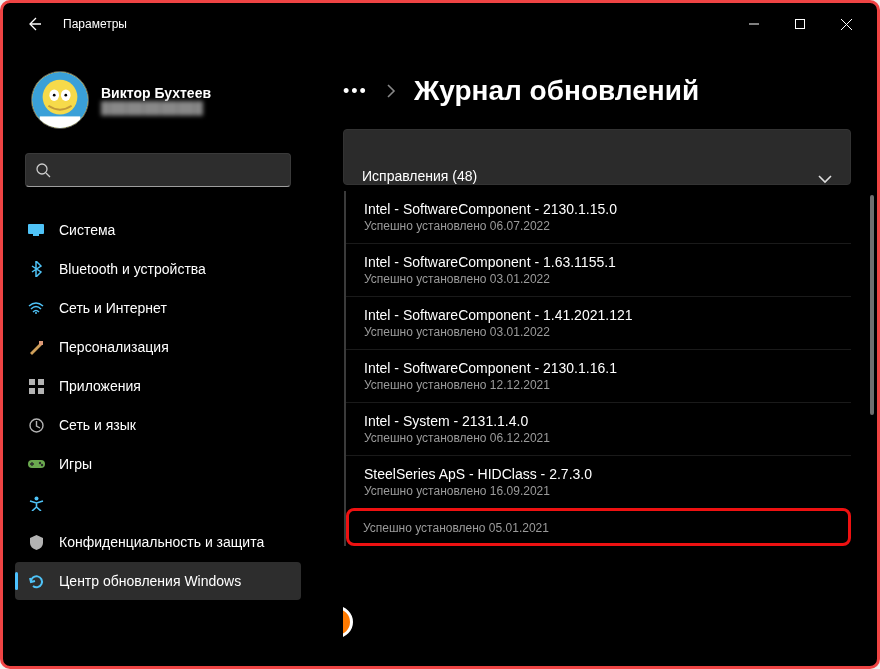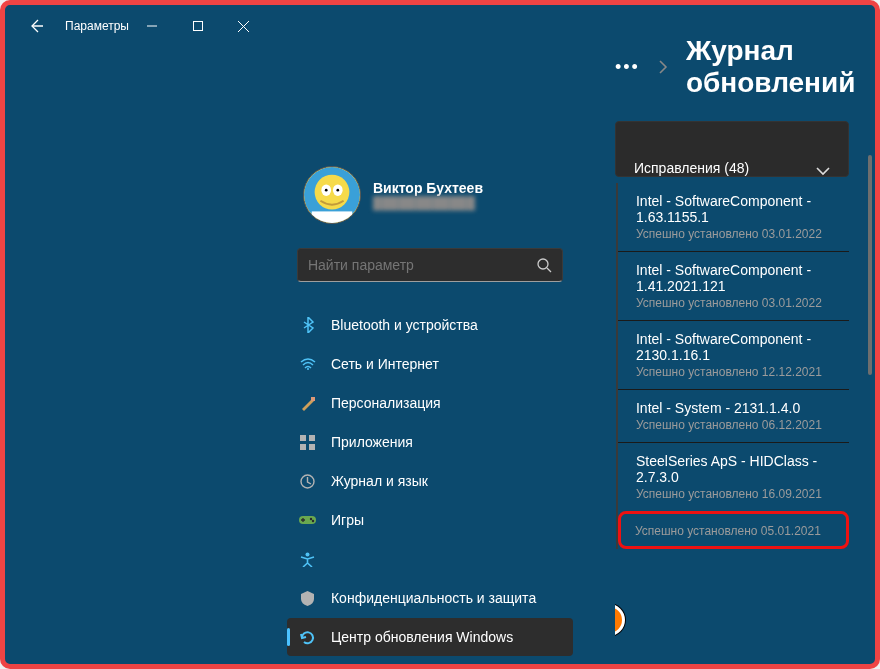--- a/index.html
+++ b/index.html
@@ -1,33 +1,33 @@
 <!DOCTYPE html>
 <html><head>
 <meta charset="utf-8">
 <style>
   * { box-sizing: border-box; margin: 0; padding: 0; font-family: "Segoe UI", Arial, sans-serif; }
   body { background: #f0f0f0; display: flex; justify-content: center; }
   .window {
-    width: 880px; height: 669px; background: #0c4a6e;
+    width: 880px; height: 669px; background: #000000;
     border-radius: 10px; overflow: hidden; position: relative;
-    display: flex; flex-direction: row; color: #fff;
-    border:5px solid #ef4444;
+    display: flex; flex-direction: column; color: #fff;
+    border:3px solid #ef4444;
   }
   .titlebar {
     height: 42px; display: flex; align-items: center; padding: 0 8px 0 22px;
     justify-content: space-between;
   }
   .titlebar-left { display: flex; align-items: center; gap: 20px; }
   .back-btn { width: 18px; height: 18px; display:flex; align-items:center; justify-content:center; color:#fff; }
   .app-title { font-size: 12px; color: #fff; }
   .win-controls { display: flex; }
   .win-btn { width: 46px; height: 38px; display: flex; align-items: center; justify-content: center; color:#fff;}
   .content { display: flex; flex: 1; overflow: hidden; }
-  .sidebar { width: 310px; padding: 8px 12px 8px 12px; display:flex; flex-direction:column; overflow:hidden;justify-content:flex-end;}
+  .sidebar { width: 310px; padding: 8px 12px 8px 12px; display:flex; flex-direction:column; overflow:hidden;}
   .profile { display:flex; align-items:center; gap:12px; padding:18px 4px 18px 16px;}
   .avatar { width:58px; height:58px; border-radius:50%; background:#f2d54a; border:1px solid #555; overflow:hidden; display:flex; align-items:center; justify-content:center; font-size:36px;}
   .profile-text .pname { font-weight:600; font-size:14px;}
   .profile-text .pemail { font-size:12px; color:#888; filter:blur(2px);}
   .search-wrap { padding: 6px 10px;}
   .search {
     display:flex; align-items:center; background:#2d2d2d; border:1px solid #3a3a3a;
     border-bottom:1px solid #9e9e9e;
     border-radius:4px; height:34px; padding:0 10px;
   }
@@ -138,31 +138,39 @@
           </svg>
         </div>
         <div class="profile-text">
           <div class="pname">Виктор Бухтеев</div>
           <div class="pemail">████████████</div>
         </div>
       </div>
 
       <div class="search-wrap">
         <div class="search">
-          <input type="text" placeholder="Найти параметр" style="">
           <span class="sicon">
             <svg width="15" height="15" viewBox="0 0 15 15">
                 <circle cx="6" cy="6" r="5" stroke="#ccc" fill="none" stroke-width="1.3"></circle>
                 <line x1="10" y1="10" x2="14" y2="14" stroke="#ccc" stroke-width="1.3"></line>
               </svg>
           </span>
         </div>
       </div>
 
       <div class="nav" id="nav">
+          <div class="nav-item">
+            <span class="nicon">
+              <svg width="16" height="12">
+                <rect x="0" y="0" width="16" height="10" rx="1" fill="#4fc3f7"></rect>
+                <rect x="5" y="10" width="6" height="2" fill="#4fc3f7"></rect>
+              </svg>
+            </span>
+                 <span>Система</span>
+          </div>
           <div class="nav-item">
             <span class="nicon">
               <svg width="12" height="16" viewBox="0 0 12 16">
                 <path d="M6 0 V16 L11 11 L2 5 M6 0 L11 5 L2 11" stroke="#4fc3f7" stroke-width="1.5" fill="none"></path>
               </svg>
             </span>
                  <span>Bluetooth и устройства</span>
           </div>
           <div class="nav-item">
             <span class="nicon">
@@ -193,21 +201,21 @@
             </span>
                  <span>Приложения</span>
           </div>
           <div class="nav-item">
             <span class="nicon">
               <svg width="15" height="15">
                 <circle cx="7.5" cy="7.5" r="6.5" stroke="#b3b3b3" fill="none" stroke-width="1.4"></circle>
                 <path d="M7.5 3 V8 L11 10" stroke="#b3b3b3" stroke-width="1.4" fill="none"></path>
               </svg>
             </span>
-                 <span>Журнал и язык</span>
+                 <span>Сеть и язык</span>
           </div>
           <div class="nav-item">
             <span class="nicon">
               <svg width="17" height="12" viewBox="0 0 17 12">
                 <rect x="0" y="2" width="17" height="8" rx="4" fill="#6aa84f"></rect>
                 <circle cx="12" cy="5" r="1.2" fill="#2b2b2b"></circle>
                 <circle cx="14" cy="7" r="1.2" fill="#2b2b2b"></circle>
                 <path d="M4 4 V8 M2 6 H6" stroke="#2b2b2b" stroke-width="1.3"></path>
               </svg>
             </span>
@@ -260,20 +268,24 @@
             <svg width="14" height="10" viewBox="0 0 14 10">
                 <path d="M1 2 L7 8 L13 2" stroke="#ddd" stroke-width="1.6" fill="none"></path>
               </svg>
           </span>
         </div>
 
 
         <div style="position:relative; flex:1; overflow:hidden;">
           <div class="updates-list" id="updates">
               <div class="upd">
+                <div class="ut">Intel - SoftwareComponent - 2130.1.15.0</div>
+                 <div class="ust">Успешно установлено 06.07.2022</div>
+              </div>
+              <div class="upd">
                 <div class="ut">Intel - SoftwareComponent - 1.63.1155.1</div>
                  <div class="ust">Успешно установлено 03.01.2022</div>
               </div>
               <div class="upd">
                 <div class="ut">Intel - SoftwareComponent - 1.41.2021.121</div>
                  <div class="ust">Успешно установлено 03.01.2022</div>
               </div>
               <div class="upd">
                 <div class="ut">Intel - SoftwareComponent - 2130.1.16.1</div>
                  <div class="ust">Успешно установлено 12.12.2021</div>

